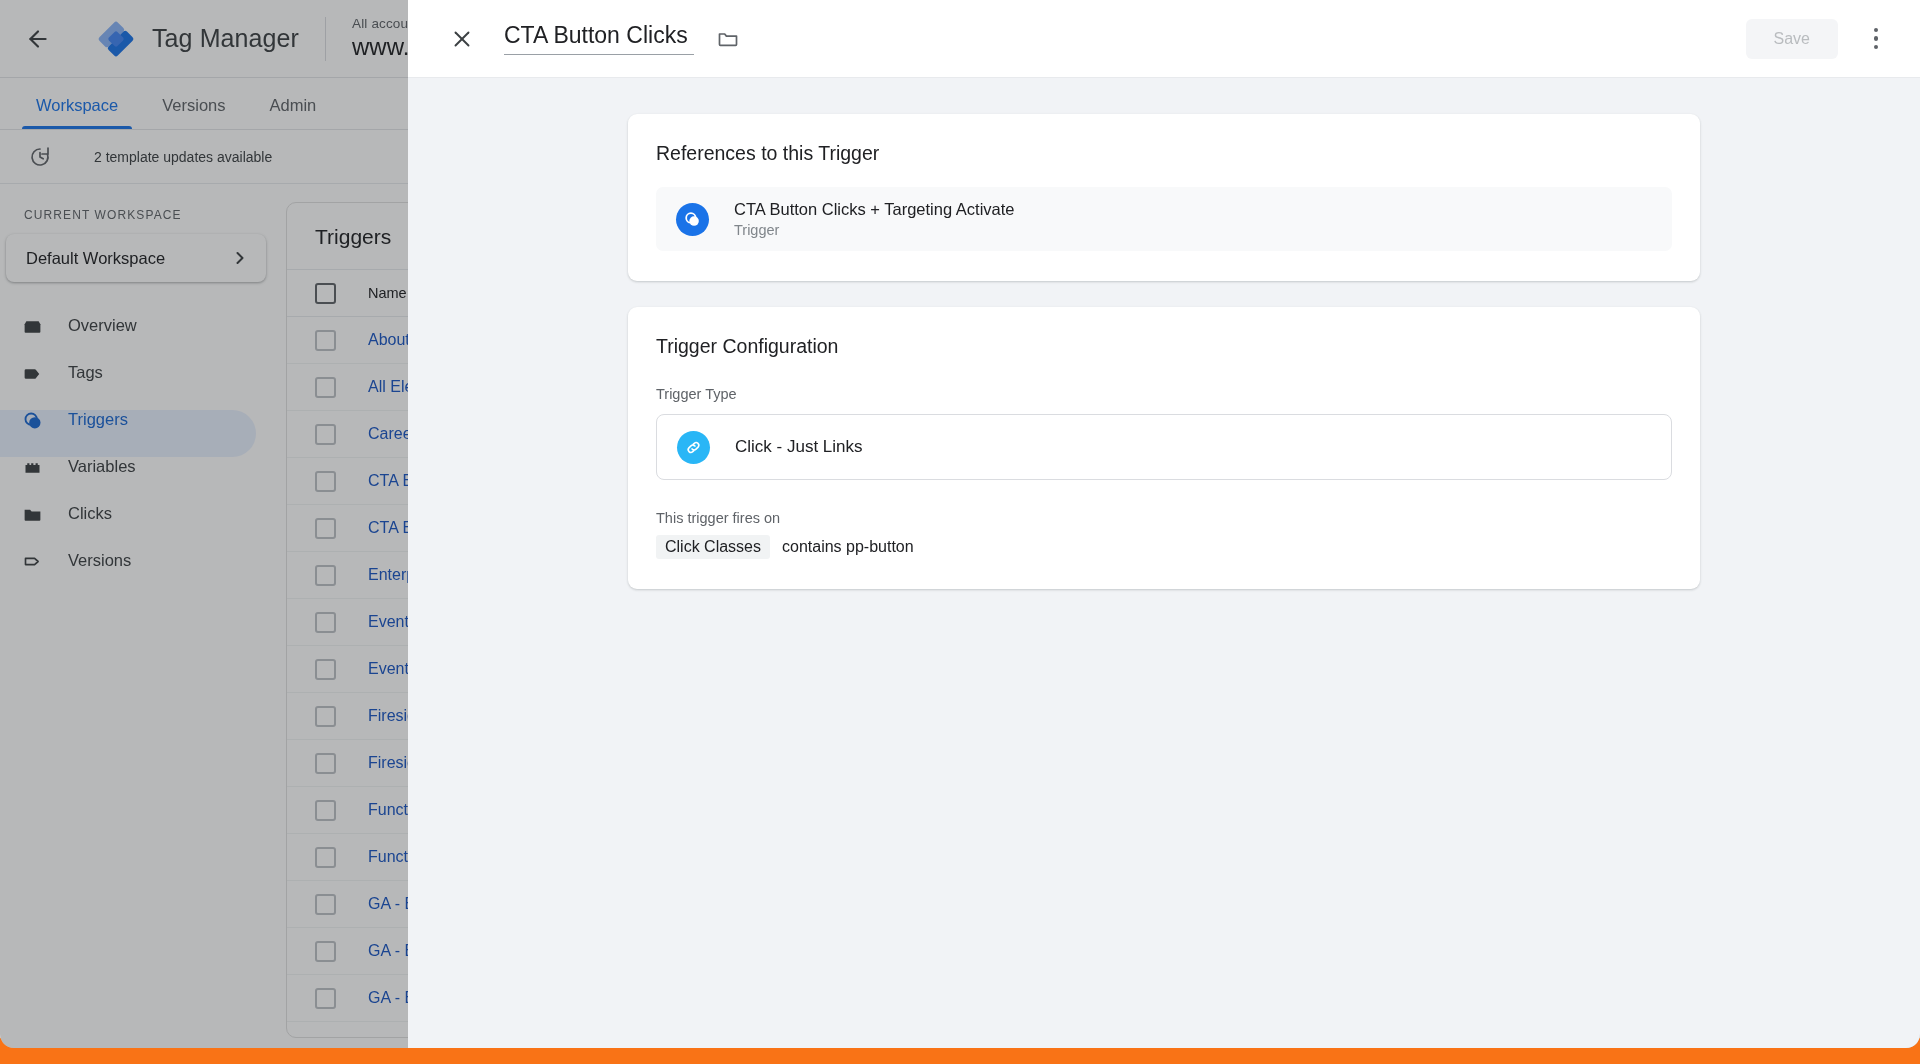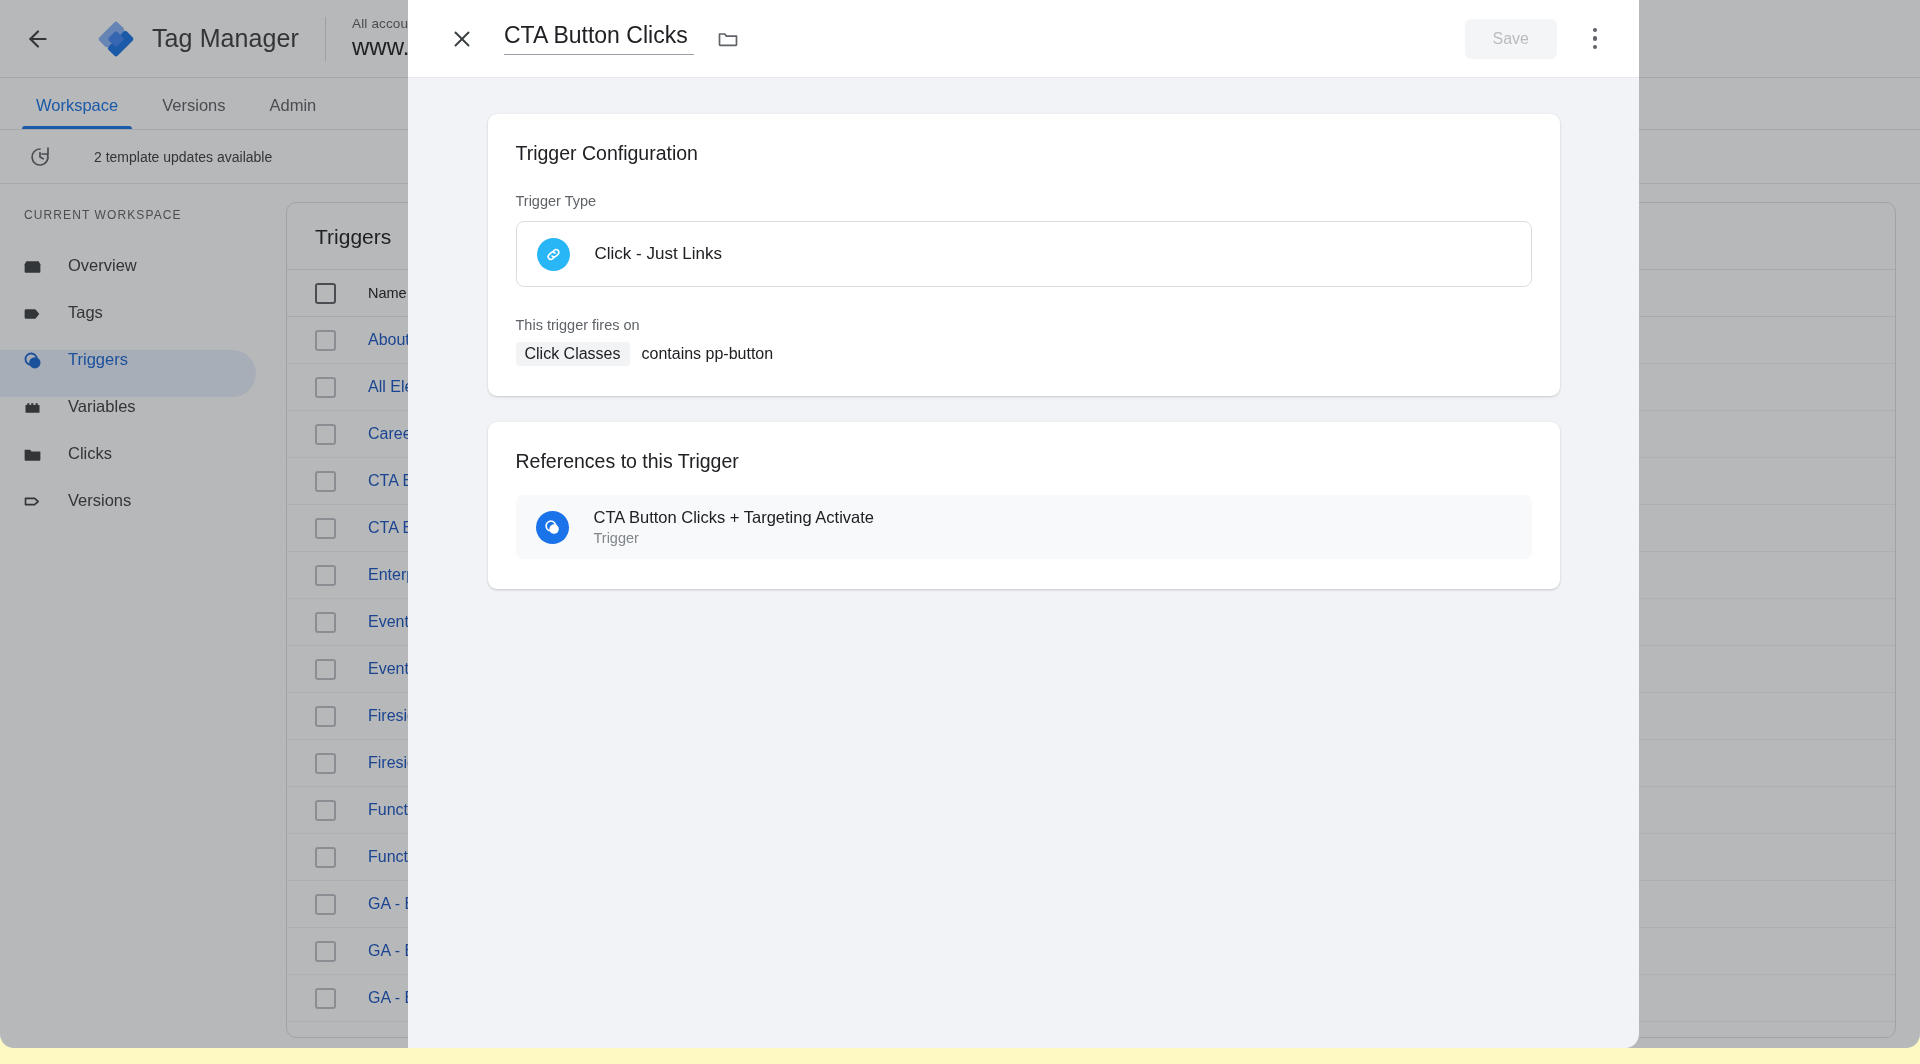--- a/index.html
+++ b/index.html
@@ -5,21 +5,21 @@
   * { box-sizing: border-box; margin: 0; padding: 0; }
   html, body {
     width: 1920px; height: 1064px;
     font-family: "Liberation Sans", sans-serif;
     background: #1c1917;
     overflow: hidden;
   }
   #app {
     position: relative;
     width: 1920px; height: 1064px;
-    background: #fef9c3;
+    background: #f97316;
   }
   
   .gtm-window {
     position: absolute;
     left: 0; top: 0;
     width: 1920px; height: 1048px;
     background: #ffffff;
     border-radius: 0 0 14px 14px;
     overflow: hidden;
   }
@@ -166,21 +166,21 @@
   
   .scrim {
     position: absolute;
     left: 0; top: 0; width: 1920px; height: 1048px;
     background: rgba(32,33,36,.32);
     border-radius: 0 0 14px 14px;
   }
   .dialog {
     position: absolute;
     left: 408px; top: 0;
-    width: 1231px; height: 1048px;
+    width: 1512px; height: 1048px;
     background: #f1f3f6;
     border-radius: 0 0 14px 0;
     overflow: hidden;
   }
   .dlg-header {
     height: 78px;
     background: #fff;
     display: flex; align-items: center;
     padding: 0 22px 0 32px;
     border-bottom: 1px solid #e8eaed;
@@ -305,20 +305,28 @@
             <polyline points="12 7.5 12 12 15.2 13.8"></polyline>
           </svg>
       </div>
       <div class="notice-text">2 template updates available</div>
     </div>
 
     <div class="gtm-body">
 
       <div class="sidebar">
         <div class="sb-heading">CURRENT WORKSPACE</div>
+        <div class="ws-card">
+          <div class="ws-name">Default Workspace</div>
+          <div class="ws-chev">
+            <svg width="20" height="20" viewBox="0 0 24 24" fill="none" stroke="currentColor" stroke-width="2.4" stroke-linecap="round" stroke-linejoin="round">
+                <polyline points="9 18 15 12 9 6"></polyline>
+              </svg>
+          </div>
+        </div>
 
         <div class="sb-list">
           <div class="sb-item">
             <span class="ico">
               <svg width="21" height="21" viewBox="0 0 24 24" fill="currentColor">
                   <path d="M3 9.5 5 6h14l2 3.5V18a1 1 0 0 1-1 1H4a1 1 0 0 1-1-1V9.5Z"></path>
                 </svg>
             </span>
             <span class="lbl">Overview</span>
           </div>
@@ -472,49 +480,49 @@
       <div class="kebab">
           <i></i>
           <i></i>
           <i></i>
         </div>
     </div>
 
     <div class="dlg-body">
 
       <div class="card">
+        <div class="card-title">References to this Trigger</div>
+        <div class="ref-item">
+          <div class="badge-circle badge-trigger">
+            <svg width="19" height="19" viewBox="0 0 24 24">
+                <circle cx="10" cy="10" r="6" fill="none" stroke="#fff" stroke-width="2.2"></circle>
+                <circle cx="14" cy="14" r="6" fill="#fff"></circle>
+              </svg>
+          </div>
+          <div class="ref-txt">
+            <div class="ref-name">CTA Button Clicks + Targeting Activate</div>
+            <div class="ref-type">Trigger</div>
+          </div>
+        </div>
+      </div>
+
+      <div class="card">
         <div class="card-title">Trigger Configuration</div>
         <div class="field-label">Trigger Type</div>
         <div class="type-box">
           <div class="badge-circle badge-link">
             <svg width="19" height="19" viewBox="0 0 24 24" fill="none" stroke="#fff" stroke-width="2" stroke-linecap="round">
                 <path d="M10.2 13.8a3.4 3.4 0 0 0 5 .3l2.6-2.6a3.4 3.4 0 0 0-4.8-4.8l-1.4 1.4"></path>
                 <path d="M13.8 10.2a3.4 3.4 0 0 0-5-.3l-2.6 2.6a3.4 3.4 0 0 0 4.8 4.8l1.4-1.4"></path>
               </svg>
           </div>
           <div class="type-name">Click - Just Links</div>
         </div>
         <div class="fires-label">This trigger fires on</div>
         <div class="fires-row">
           <span class="chip">Click Classes</span>
           <span class="cond-text">contains pp-button</span>
         </div>
       </div>
 
-      <div class="card">
-        <div class="card-title">References to this Trigger</div>
-        <div class="ref-item">
-          <div class="badge-circle badge-trigger">
-            <svg width="19" height="19" viewBox="0 0 24 24">
-                <circle cx="10" cy="10" r="6" fill="none" stroke="#fff" stroke-width="2.2"></circle>
-                <circle cx="14" cy="14" r="6" fill="#fff"></circle>
-              </svg>
-          </div>
-          <div class="ref-txt">
-            <div class="ref-name">CTA Button Clicks + Targeting Activate</div>
-            <div class="ref-type">Trigger</div>
-          </div>
-        </div>
-      </div>
-
     </div>
   </div>
 </div>
 
 </body></html>

